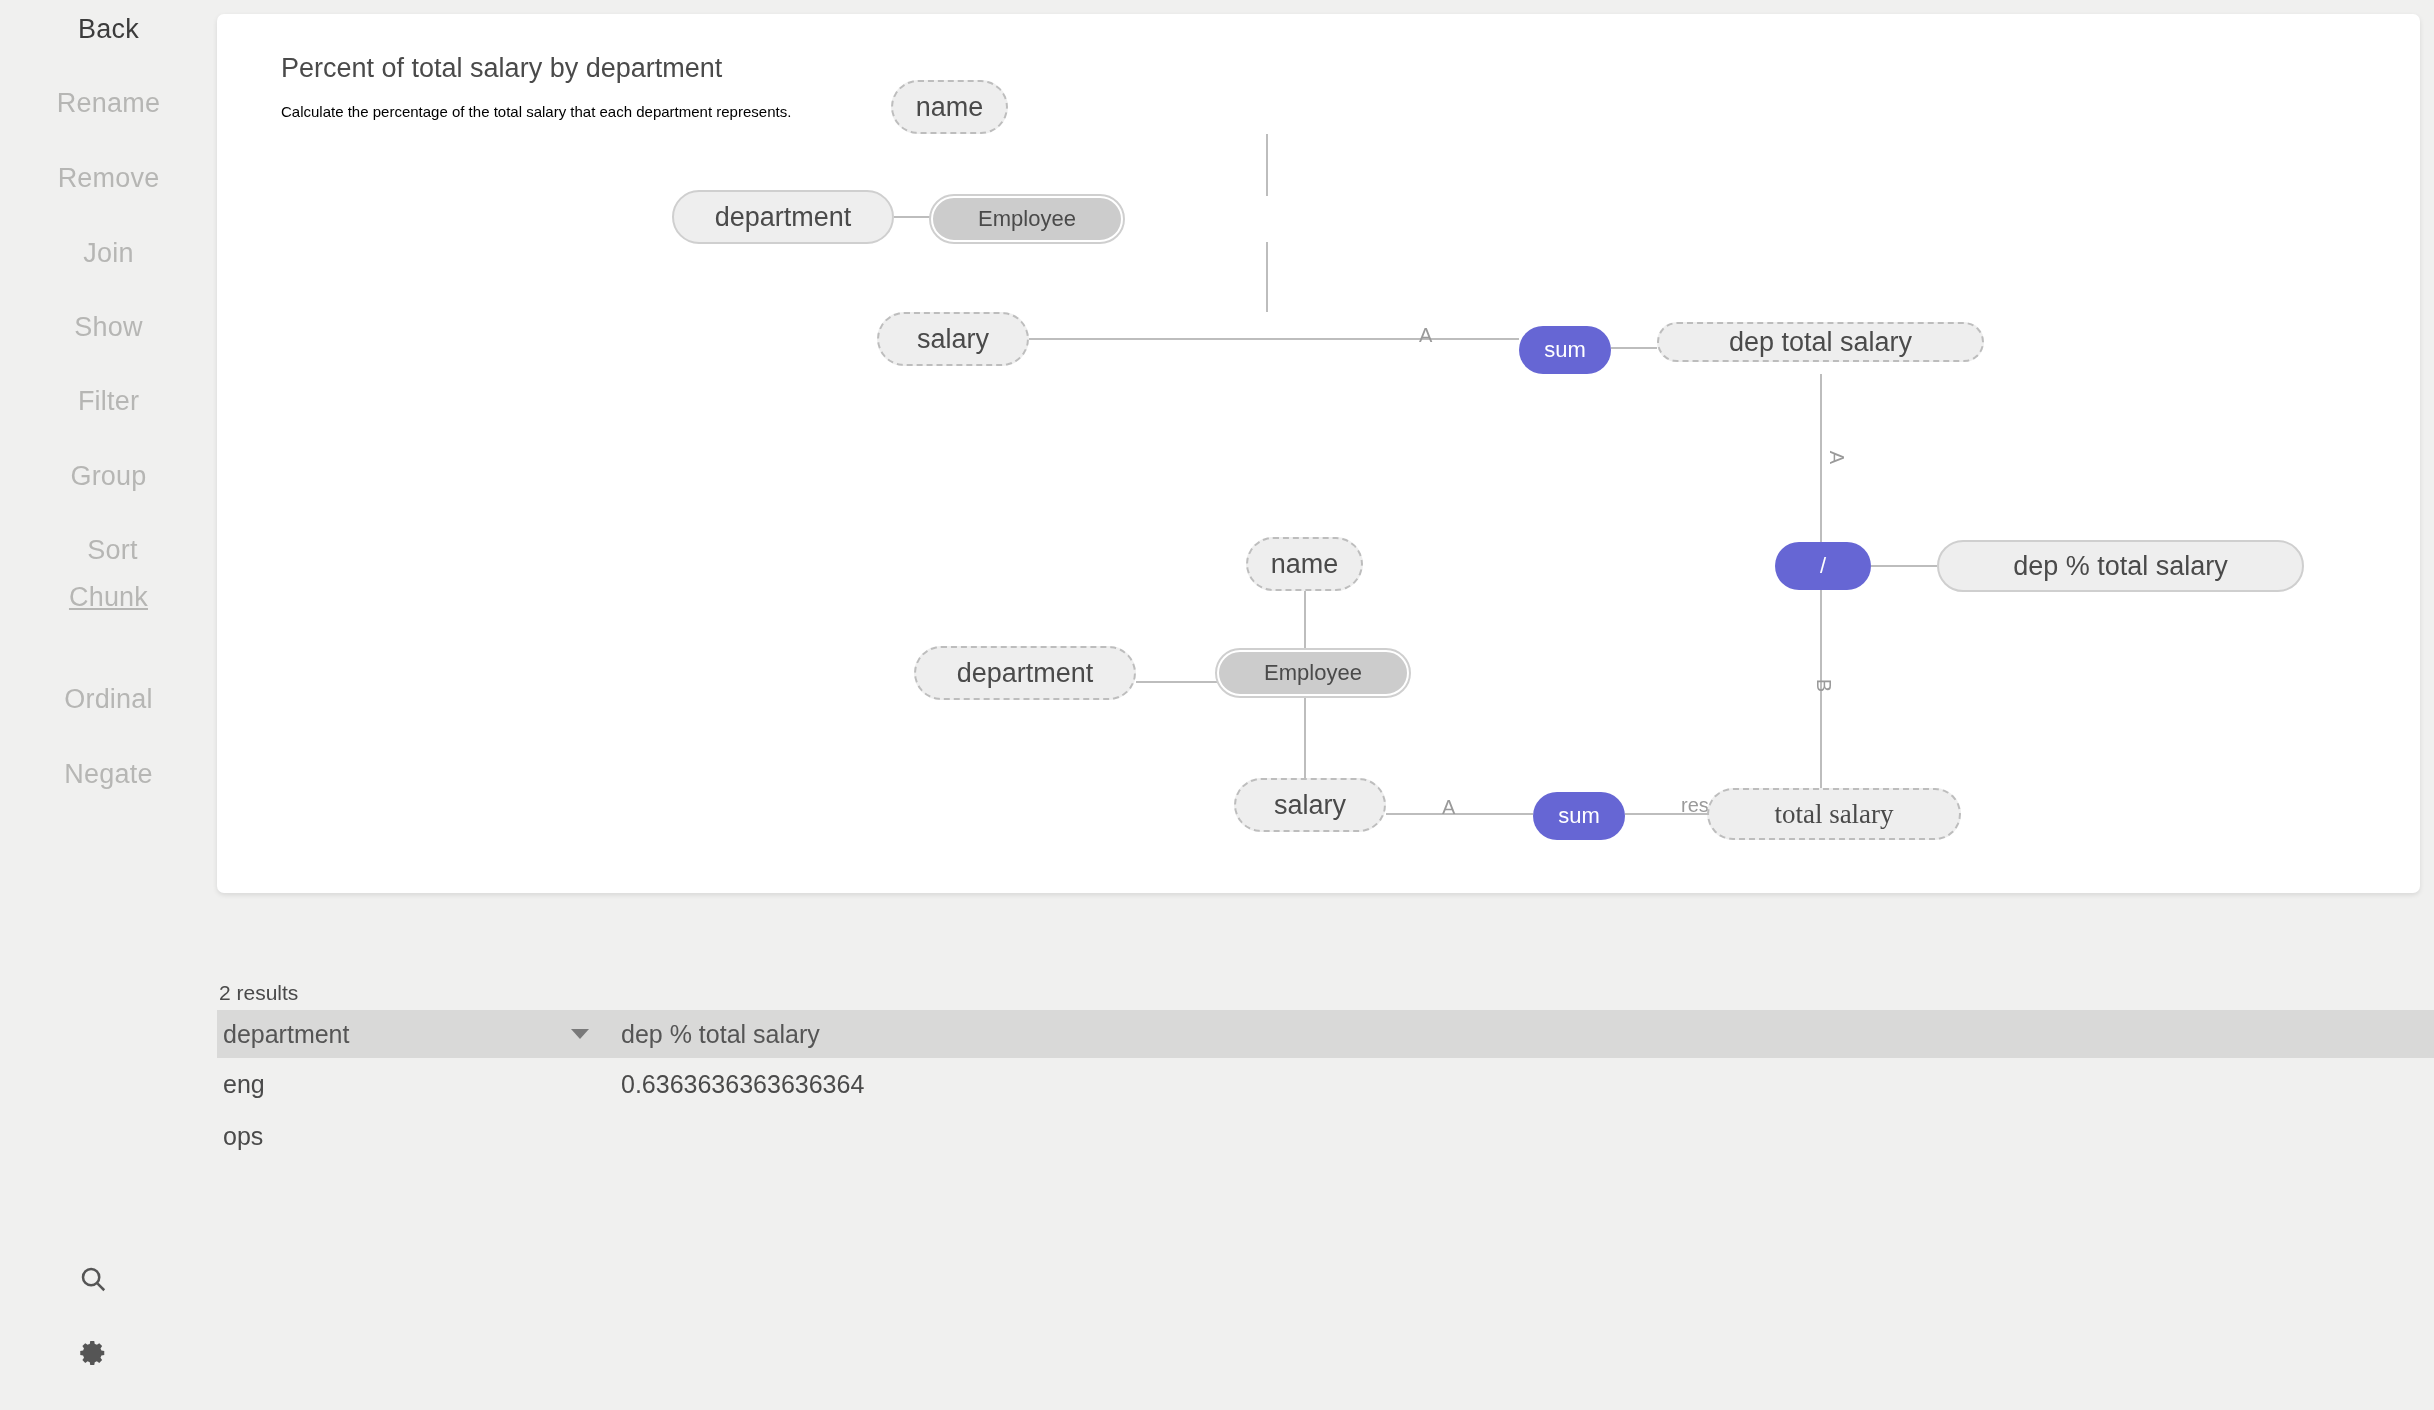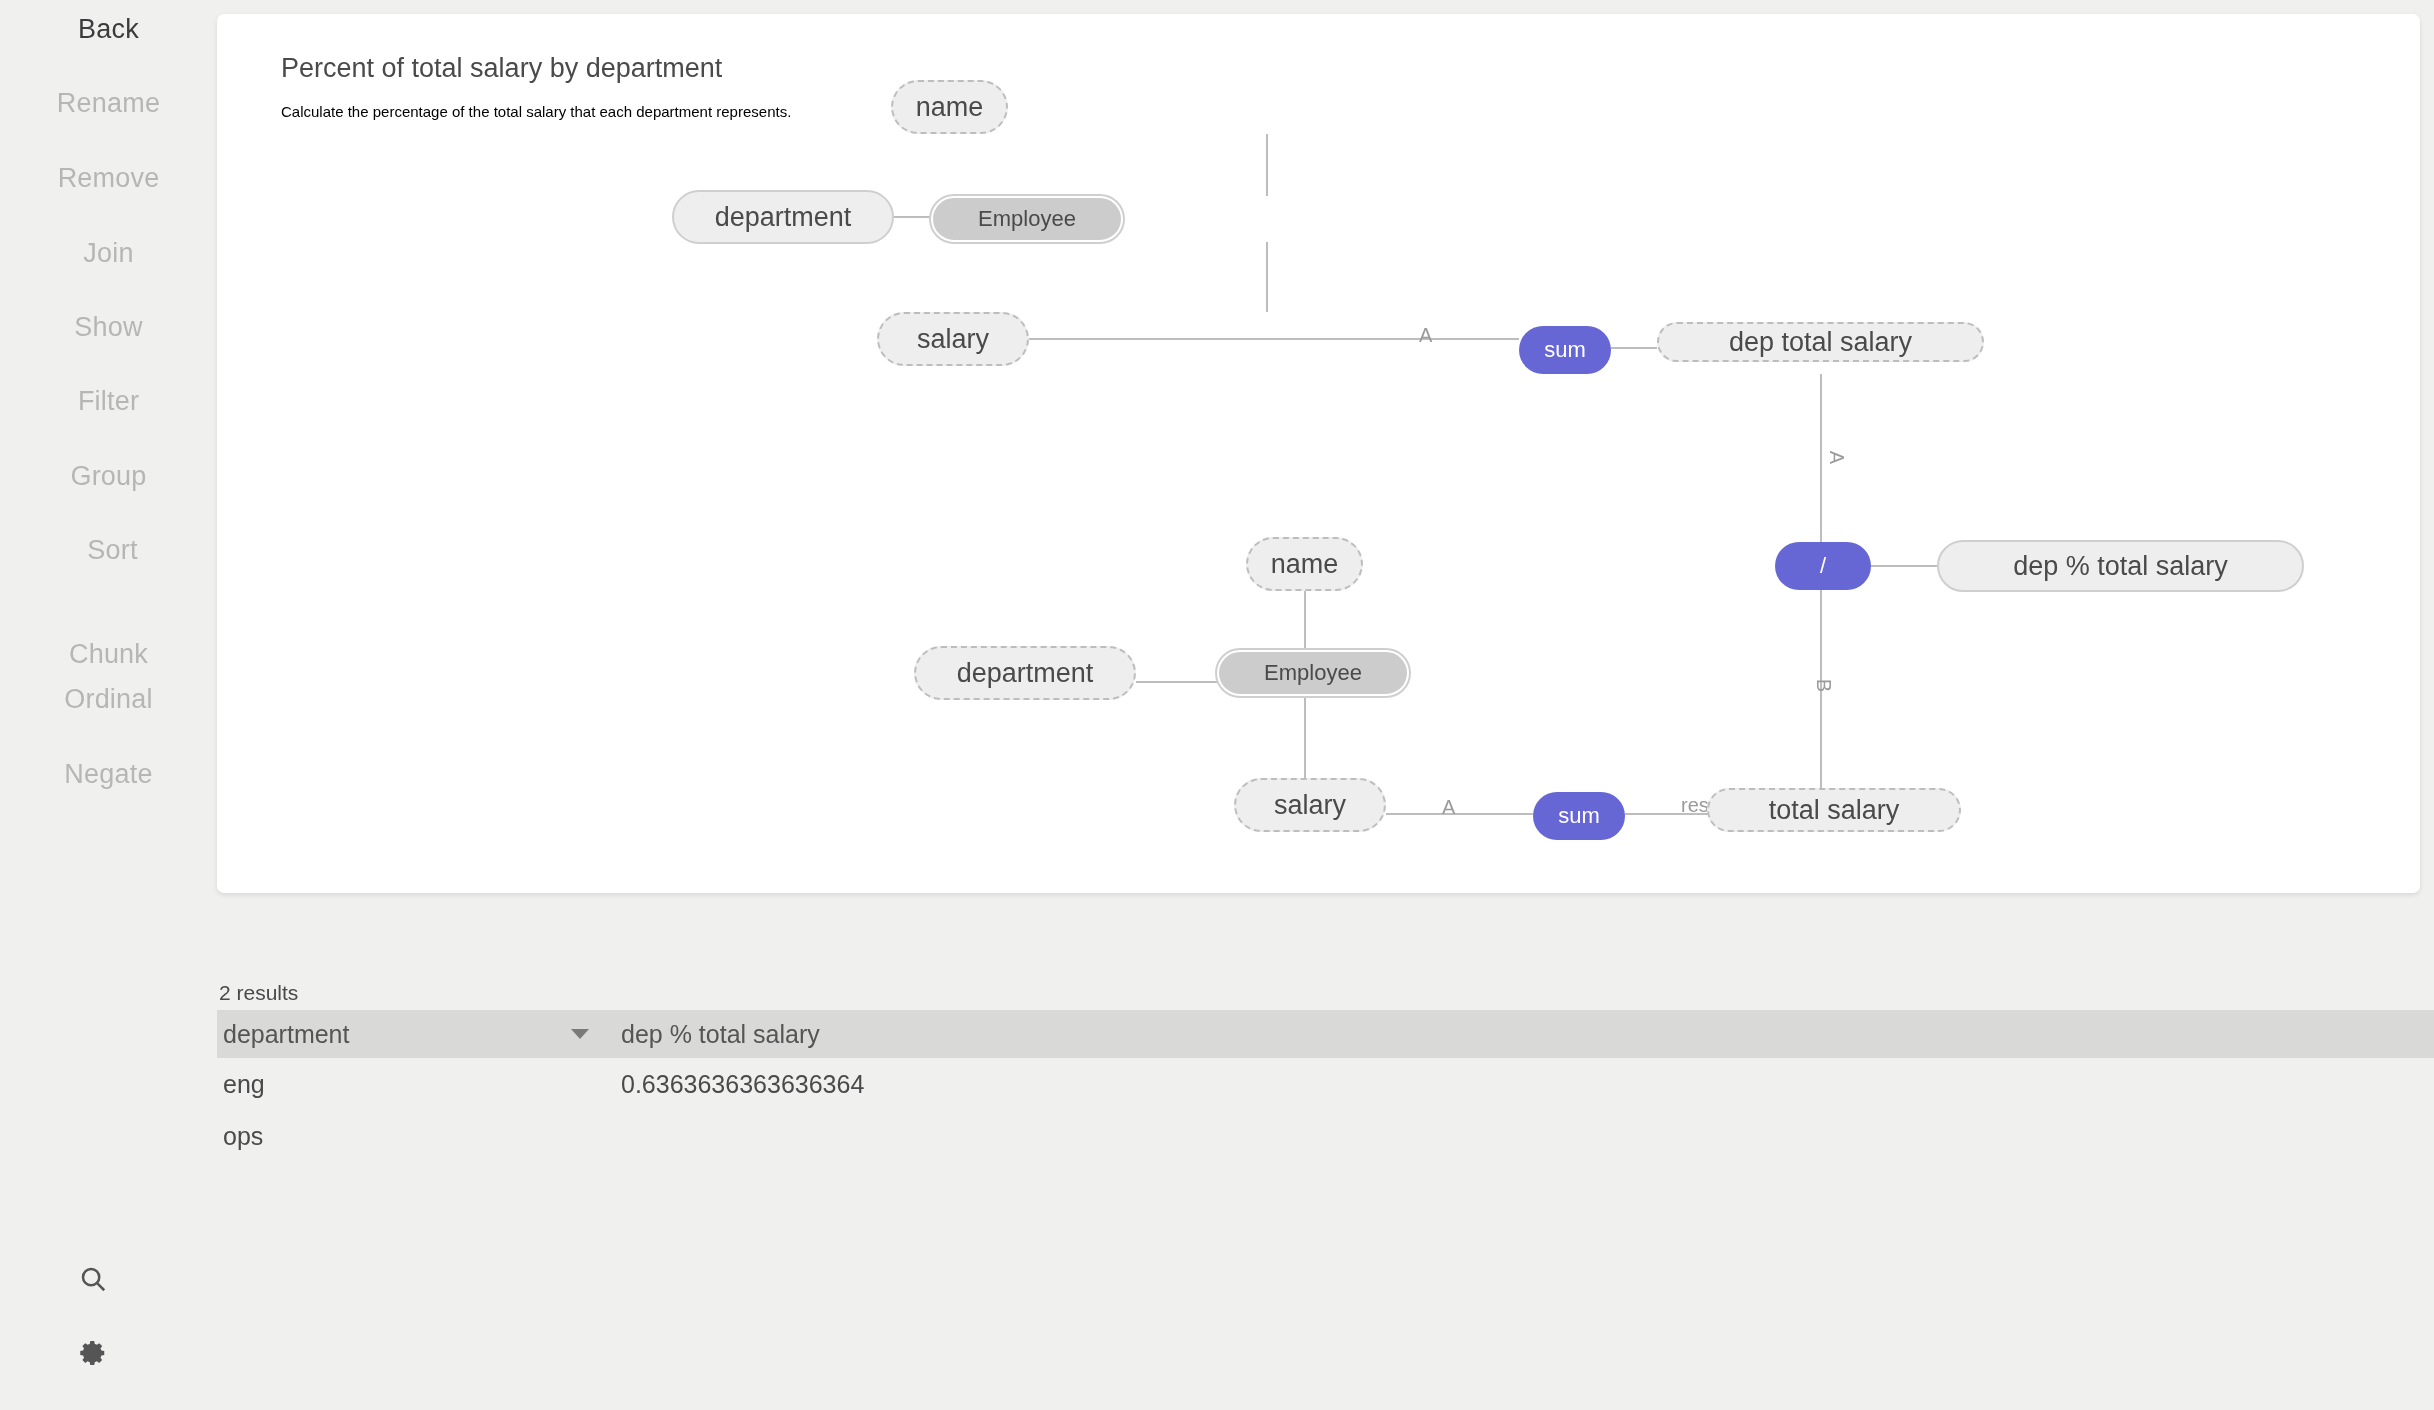--- a/index.html
+++ b/index.html
@@ -132,21 +132,21 @@
 <div id="sidebar">
   <div id="side-menu">
       <div class="side-item active" style="position: absolute; top: 14px;">Back</div>
       <div class="side-item" style="position: absolute; top: 88px;">Rename</div>
       <div class="side-item" style="position: absolute; top: 163px;">Remove</div>
       <div class="side-item" style="position: absolute; top: 238px;">Join</div>
       <div class="side-item" style="position: absolute; top: 312px;">Show</div>
       <div class="side-item" style="position: absolute; top: 386px;">Filter</div>
       <div class="side-item" style="position: absolute; top: 461px;">Group</div>
       <div class="side-item" style="position: absolute; top: 535px; padding-left: 8px;">Sort</div>
-      <div class="side-item" style="position: absolute; top: 639px;">Chunk</div>
+      <div class="side-item" style="position: absolute; top: 582px; text-decoration: underline;">Chunk</div>
       <div class="side-item" style="position: absolute; top: 684px;">Ordinal</div>
       <div class="side-item" style="position: absolute; top: 759px;">Negate</div>
     </div>
   <div id="side-icons">
     <div class="side-icon" style="margin-bottom:28px;">
       <svg width="30" height="30" viewBox="0 0 24 24" fill="none" stroke="#555" stroke-width="2">
         <circle cx="10.5" cy="10.5" r="6.5"></circle>
         <line x1="15.5" y1="15.5" x2="21" y2="21"></line>
       </svg>
     </div>
@@ -185,21 +185,21 @@
       <div class="node field dashed" style="left: 660px; top: 298px; width: 152px; height: 54px;">salary</div>
       <div class="node op op" style="left: 1302px; top: 312px; width: 92px; height: 48px;">sum</div>
       <div class="node value dashed" style="left: 1440px; top: 308px; width: 327px; height: 40px;">dep total salary</div>
       <div class="node op op" style="left: 1558px; top: 528px; width: 96px; height: 48px;">/</div>
       <div class="node value solid" style="left: 1720px; top: 526px; width: 367px; height: 52px;">dep % total salary</div>
       <div class="node field dashed" style="left: 1029px; top: 523px; width: 117px; height: 54px;">name</div>
       <div class="node field dashed" style="left: 697px; top: 632px; width: 222px; height: 54px;">department</div>
       <div class="node entity entity" style="left: 1000px; top: 636px; width: 192px; height: 46px;">Employee</div>
       <div class="node field dashed" style="left: 1017px; top: 764px; width: 152px; height: 54px;">salary</div>
       <div class="node op op" style="left: 1316px; top: 778px; width: 92px; height: 48px;">sum</div>
-      <div class="node value dashed" style="left: 1490px; top: 774px; width: 254px; height: 44px;">total salary</div>
+      <div class="node value dashed" style="left: 1490px; top: 774px; width: 254px; height: 52px; font-family: Liberation Serif, serif;">total salary</div>
       <div class="edge-label" style="left: 1202px; top: 310px;">A</div>
       <div class="edge-label" style="left: 1225px; top: 782px;">A</div>
       <div class="edge-label rot" style="left: 1613px; top: 432px;">A</div>
       <div class="edge-label rot" style="left: 1600px; top: 660px;">B</div>
       <div class="edge-label" style="left: 1464px; top: 780px;">res</div>
     </div>
 </div>
 
 <div id="results-count">2 results</div>
 

